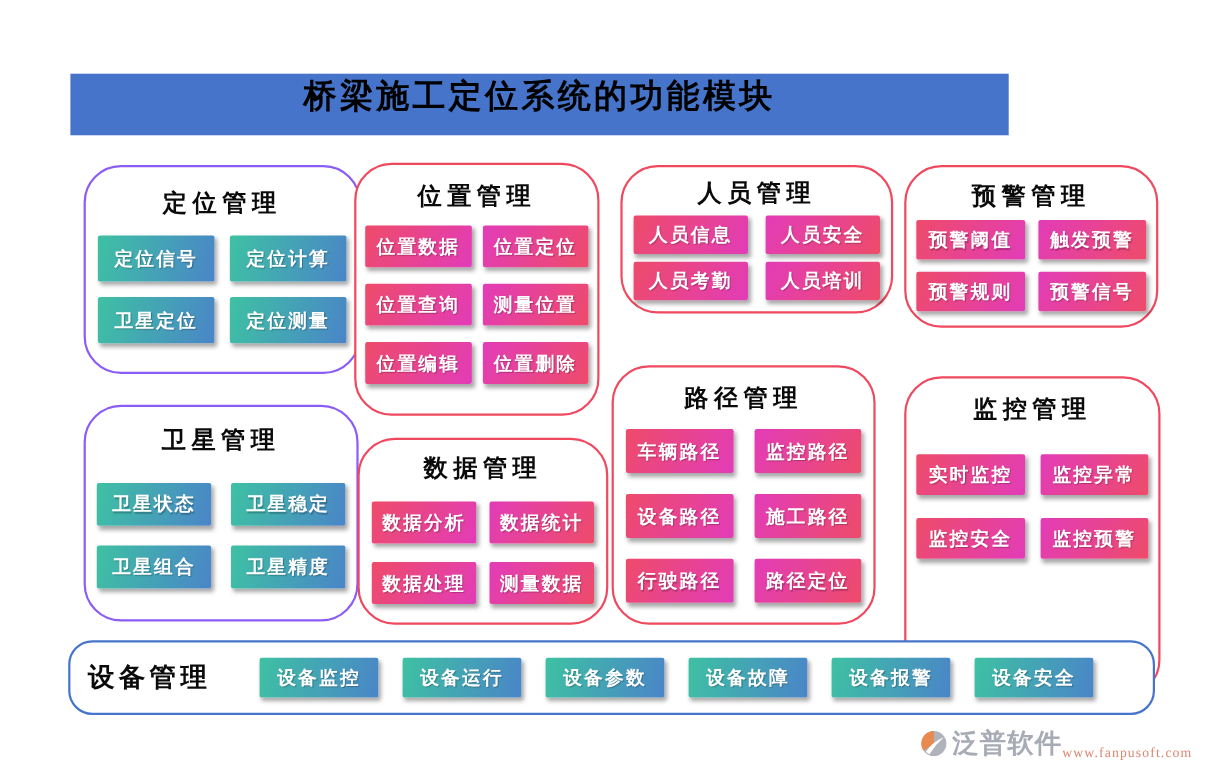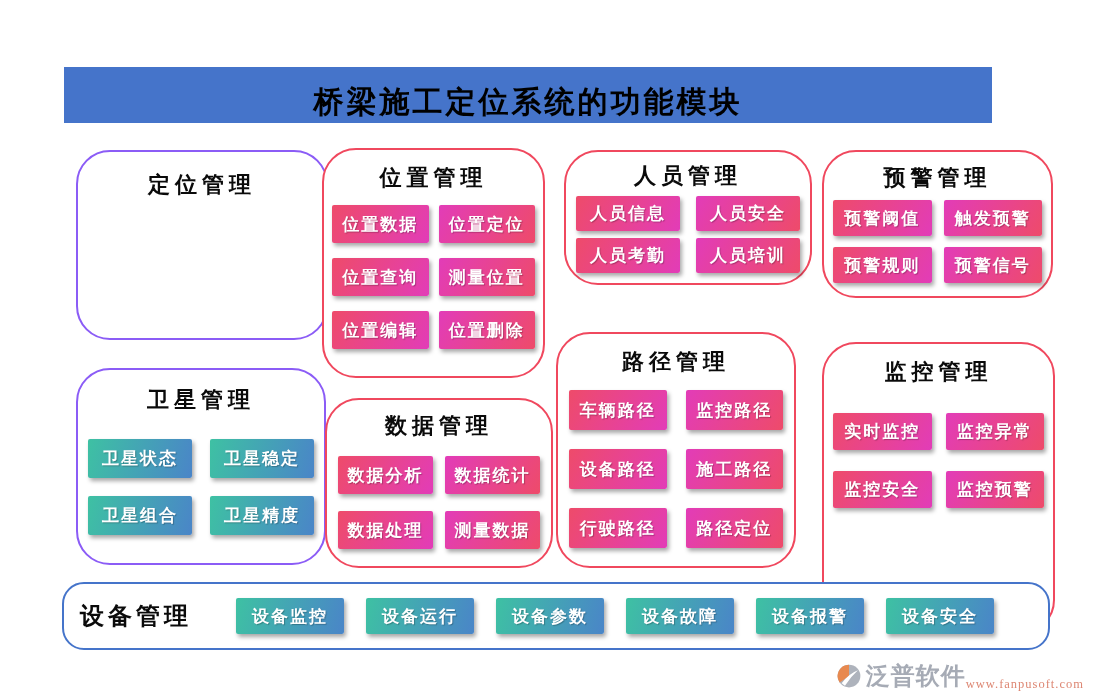--- a/index.html
+++ b/index.html
@@ -2,22 +2,22 @@
 <html><head>
 <meta charset="utf-8">
 <style>
   html,body{margin:0;padding:0;background:#fff;}
   .stage{
     position:relative;width:1100px;height:700px;background:#ffffff;overflow:hidden;
     font-family:"Liberation Sans","DejaVu Sans",sans-serif;
   }
   
   .banner{
-    position:absolute;left:64px;top:67px;width:928px;height:56px;
-    background:#4574CA;display:flex;align-items:flex-end;justify-content:center;
+    position:absolute;left:64px;top:67px;width:853px;height:56px;
+    background:#4574CA;display:flex;align-items:flex-start;justify-content:center;
   }
   .banner-title{
     color:#000;font-weight:bold;font-size:30px;letter-spacing:3px;
     font-family:"Liberation Serif","DejaVu Serif",serif;
   }
   
   .panel{position:absolute;background:#fff;border-radius:34px;box-sizing:border-box;}
   .panel.blue{border:2px solid #8b5cf6;margin-left:16px;}
   .panel.red{border:2px solid #F0485E;}
   .panel-title{
@@ -85,20 +85,26 @@
 <body>
 
 <div class="stage">
 
   <div class="banner">
     <div class="banner-title">桥梁施工定位系统的功能模块</div>
   </div>
 
   <div class="panel blue p0" style="left:60px;top:150px;width:252px;height:190px">
     <div class="panel-title">定位管理</div>
+    <div class="btn-grid">
+      <div class="btn teal">定位信号</div>
+      <div class="btn teal">定位计算</div>
+      <div class="btn teal">卫星定位</div>
+      <div class="btn teal">定位测量</div>
+    </div>
   </div>
 
   <div class="panel red p1" style="left:322px;top:148px;width:223px;height:230px">
     <div class="panel-title">位置管理</div>
     <div class="btn-grid">
       <div class="btn pink">位置数据</div>
       <div class="btn pink">位置定位</div>
       <div class="btn pink">位置查询</div>
       <div class="btn pink">测量位置</div>
       <div class="btn pink">位置编辑</div>

